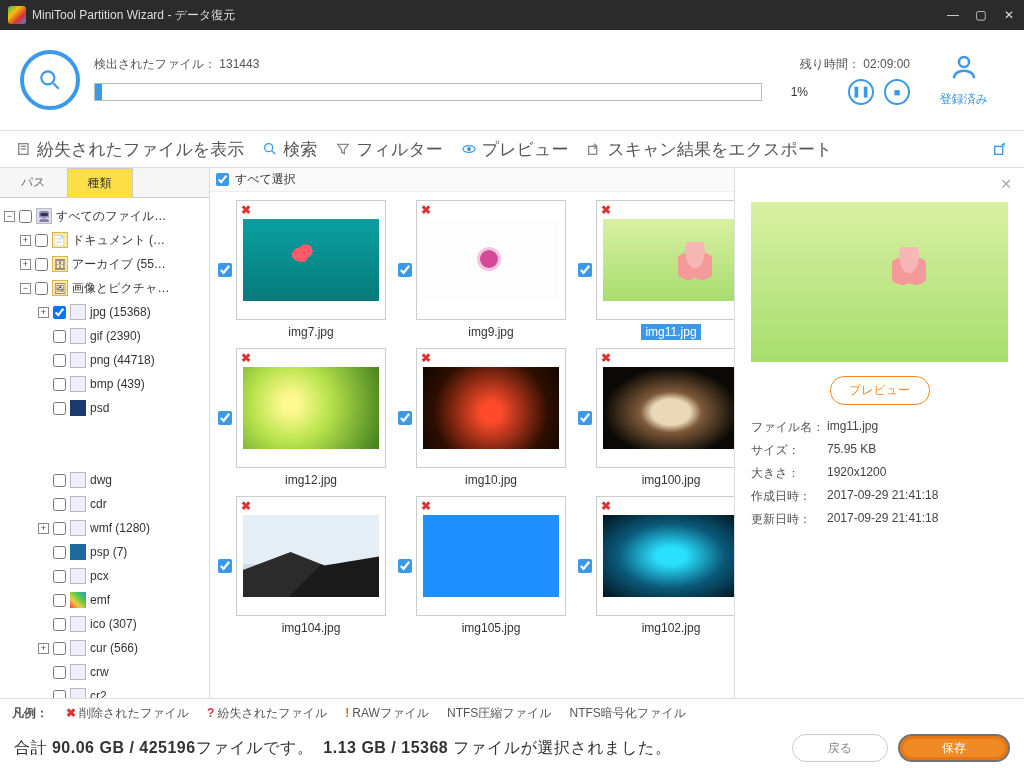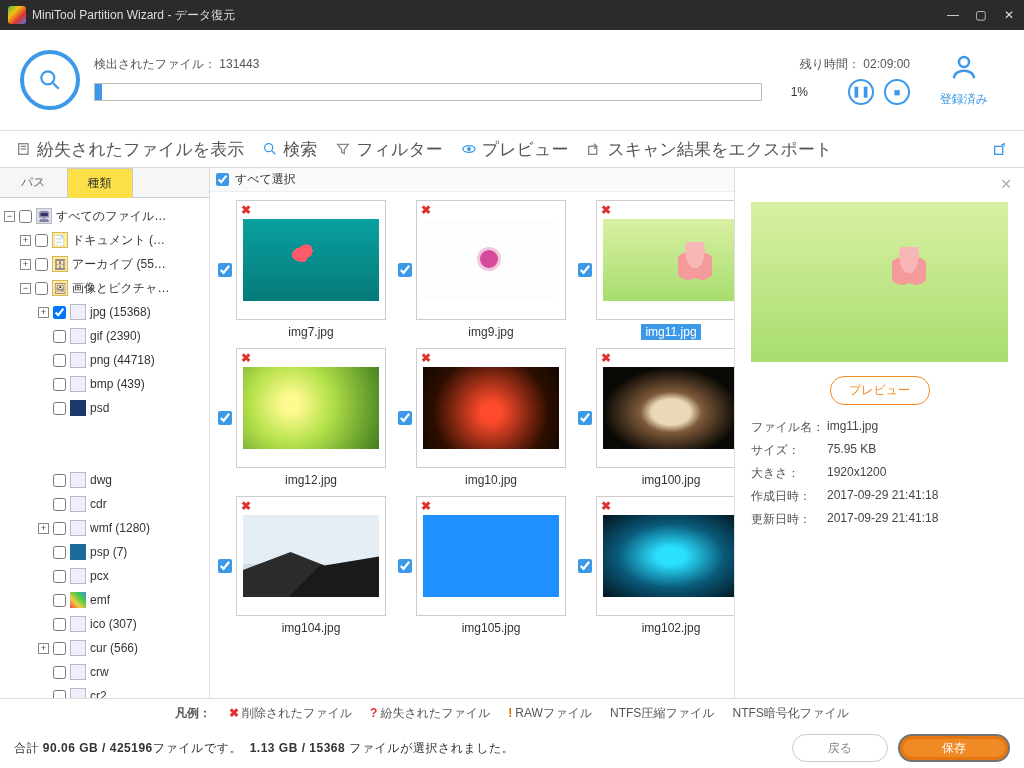--- a/index.html
+++ b/index.html
@@ -88,29 +88,29 @@
 
 .right .close { position: absolute; top: 8px; right: 12px; color: #aaa; cursor: pointer; font-size: 14px; }
 .preview-img { width: 100%; height: 160px; margin-top: 26px; }
 .preview-btn { margin: 14px auto 14px; width: 100px; text-align: center; padding: 5px 0; border: 1px solid #f08a24; color: #f08a24; border-radius: 14px; cursor: pointer; font-size: 12px; }
 .meta { font-size: 12px; color: #444; }
 .meta-row { display: flex; margin-bottom: 6px; }
 .meta-row .k { width: 76px; color: #555; }
 .meta-row .v { flex: 1; }
 
 
-.legend { height: 30px; border-top: 1px solid #ddd; display: flex; align-items: center; gap: 18px; padding: 0 12px; font-size: 12px; color: #555; justify-content: center; }
+.legend { height: 30px; border-top: 1px solid #ddd; display: flex; align-items: center; gap: 18px; padding: 0 12px; font-size: 12px; color: #555; }
 .legend .sym { font-weight: bold; margin-right: 3px; }
 .legend .x { color: #d33; }
 .legend .q { color: #d33; }
 .legend .ex { color: #e06a00; }
 
 
 .footer { height: 40px; display: flex; align-items: center; padding: 0 14px; gap: 10px; background: #fff; }
-.footer .summary { flex: 1; font-size: 12px; color: #333; letter-spacing: .5px; }
+.footer .summary { flex: 1; font-size: 16px; color: #333; letter-spacing: .5px; }
 .btn { min-width: 96px; height: 28px; border-radius: 14px; display: flex; align-items: center; justify-content: center; cursor: pointer; font-size: 12px; }
 .btn.back { border: 1px solid #ccc; color: #888; background: #fff; }
 .btn.save { background: #f08a24; color: #fff; box-shadow: 0 0 0 3px #e57612 inset; border: 2px solid #737373; min-width: 112px; }
 </style>
 </head>
 <body>
 
 <div class="titlebar">
   <div class="logo"></div>
   <div class="title">MiniTool Partition Wizard - データ復元</div>

